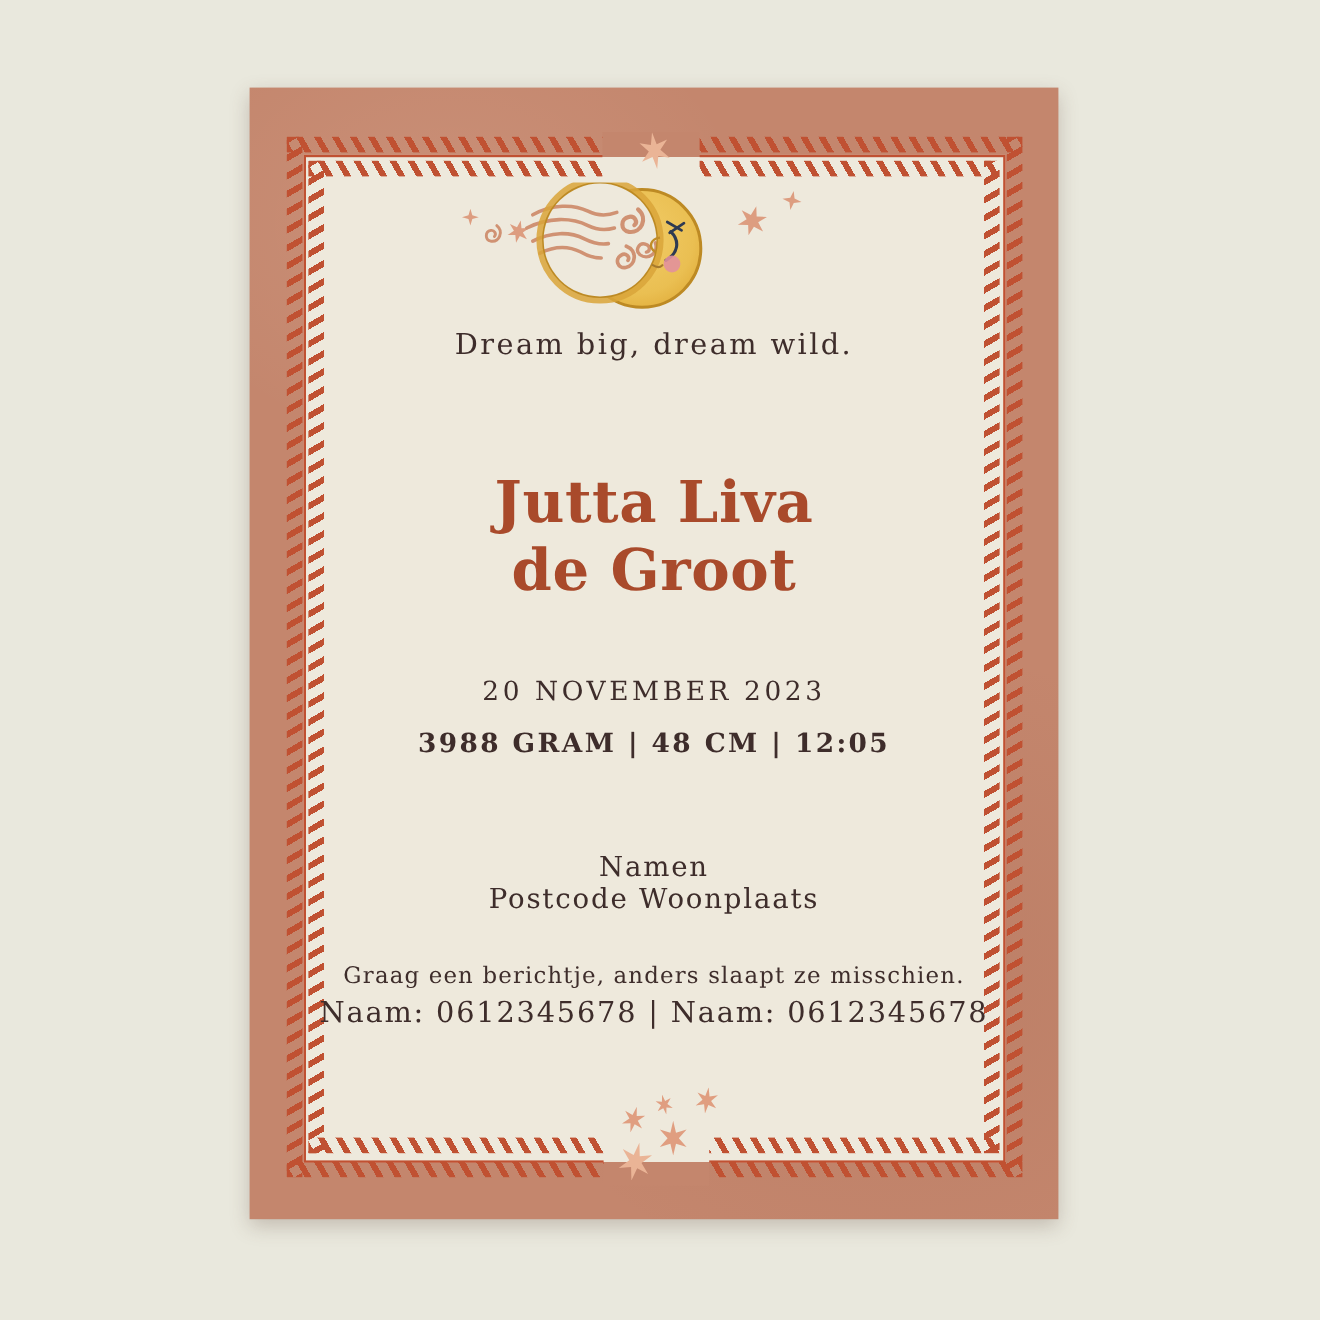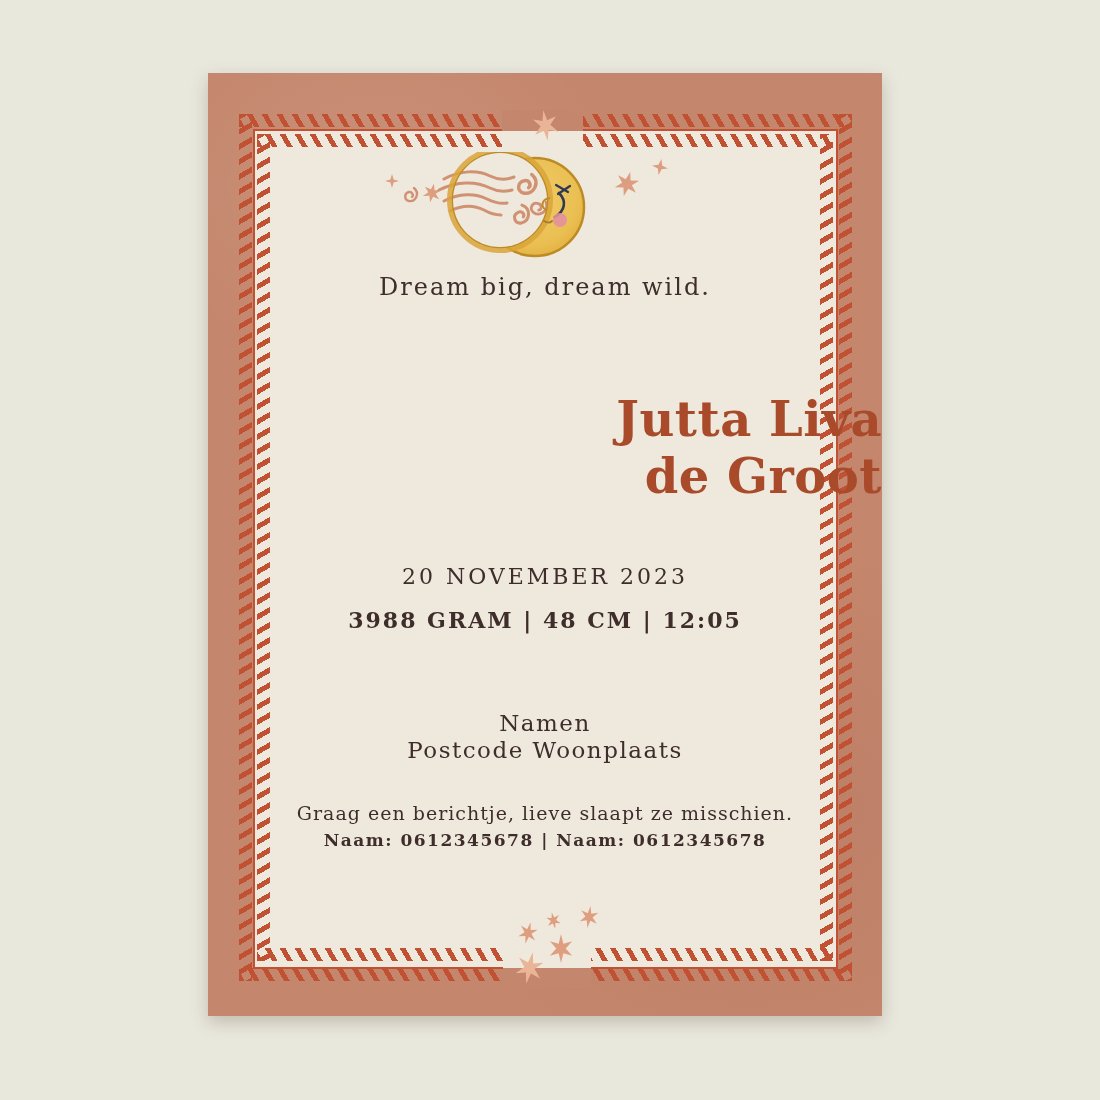--- a/index.html
+++ b/index.html
@@ -51,26 +51,26 @@
     clip-path:polygon(50% 0%,59% 34%,93% 25%,68% 50%,93% 75%,59% 66%,50% 100%,41% 66%,7% 75%,32% 50%,7% 25%,41% 34%);
   }
 
   
   .moon-art{position:absolute;left:176px;top:79px;width:300px;height:115px;}
 
   
   .txt{position:absolute;left:0;right:0;text-align:center;color:#3e2d2b;}
   .tagline{top:200px;font-size:24px;letter-spacing:2px;}
   .welcome{top:266px;font-size:23px;letter-spacing:1px;}
-  .babyname{top:318px;font-size:48px;line-height:57px;font-weight:700;color:#a94a2b;letter-spacing:.5px;text-align:right;}
+  .babyname{top:318px;font-size:48px;line-height:57px;font-weight:700;color:#a94a2b;letter-spacing:.5px;}
   .bdate{top:491px;font-size:22px;font-weight:400;letter-spacing:3px;}
   .bstats{top:534px;font-size:22px;font-weight:700;letter-spacing:2px;}
   .address{top:637px;font-size:23px;line-height:27px;letter-spacing:1.5px;font-weight:500;}
   .message{top:729px;font-size:19px;letter-spacing:1px;font-weight:500;}
-  .contact{top:757px;font-size:17px;letter-spacing:1.5px;font-weight:700;}
+  .contact{top:757px;font-size:24px;letter-spacing:1.5px;font-weight:400;}
 </style>
 </head>
 <body>
 
 <div class="page">
   <div class="card">
 
     <div class="panel"></div>
 
     <div class="dash h d-to"></div>
@@ -148,21 +148,21 @@
     <div class="txt babyname">
       <div>Jutta Liva</div>
       <div>de Groot</div>
     </div>
     <div class="txt bdate">20 NOVEMBER 2023</div>
     <div class="txt bstats">3988 GRAM | 48 CM | 12:05</div>
     <div class="txt address">
       <div>Namen</div>
       <div>Postcode Woonplaats</div>
     </div>
-    <div class="txt message">Graag een berichtje, lieve slaapt ze misschien.</div>
+    <div class="txt message">Graag een berichtje, anders slaapt ze misschien.</div>
     <div class="txt contact">Naam: 0612345678  | Naam: 0612345678</div>
 
     <div class="star6" style="left:310px;top:849px;width:20px;height:22px;background:#e09e80;transform:rotate(14deg);"></div>
     <div class="star6" style="left:338px;top:839px;width:15px;height:17px;background:#e09e80;transform:rotate(-12deg);"></div>
     <div class="star6" style="left:371px;top:833px;width:20px;height:22px;background:#e09e80;transform:rotate(8deg);"></div>
     <div class="star6" style="left:340px;top:861px;width:26px;height:29px;background:#e09e80;"></div>
     <div class="star6" style="left:307px;top:879px;width:29px;height:32px;background:#eab496;transform:rotate(12deg);"></div>
 
   </div>
 </div>

